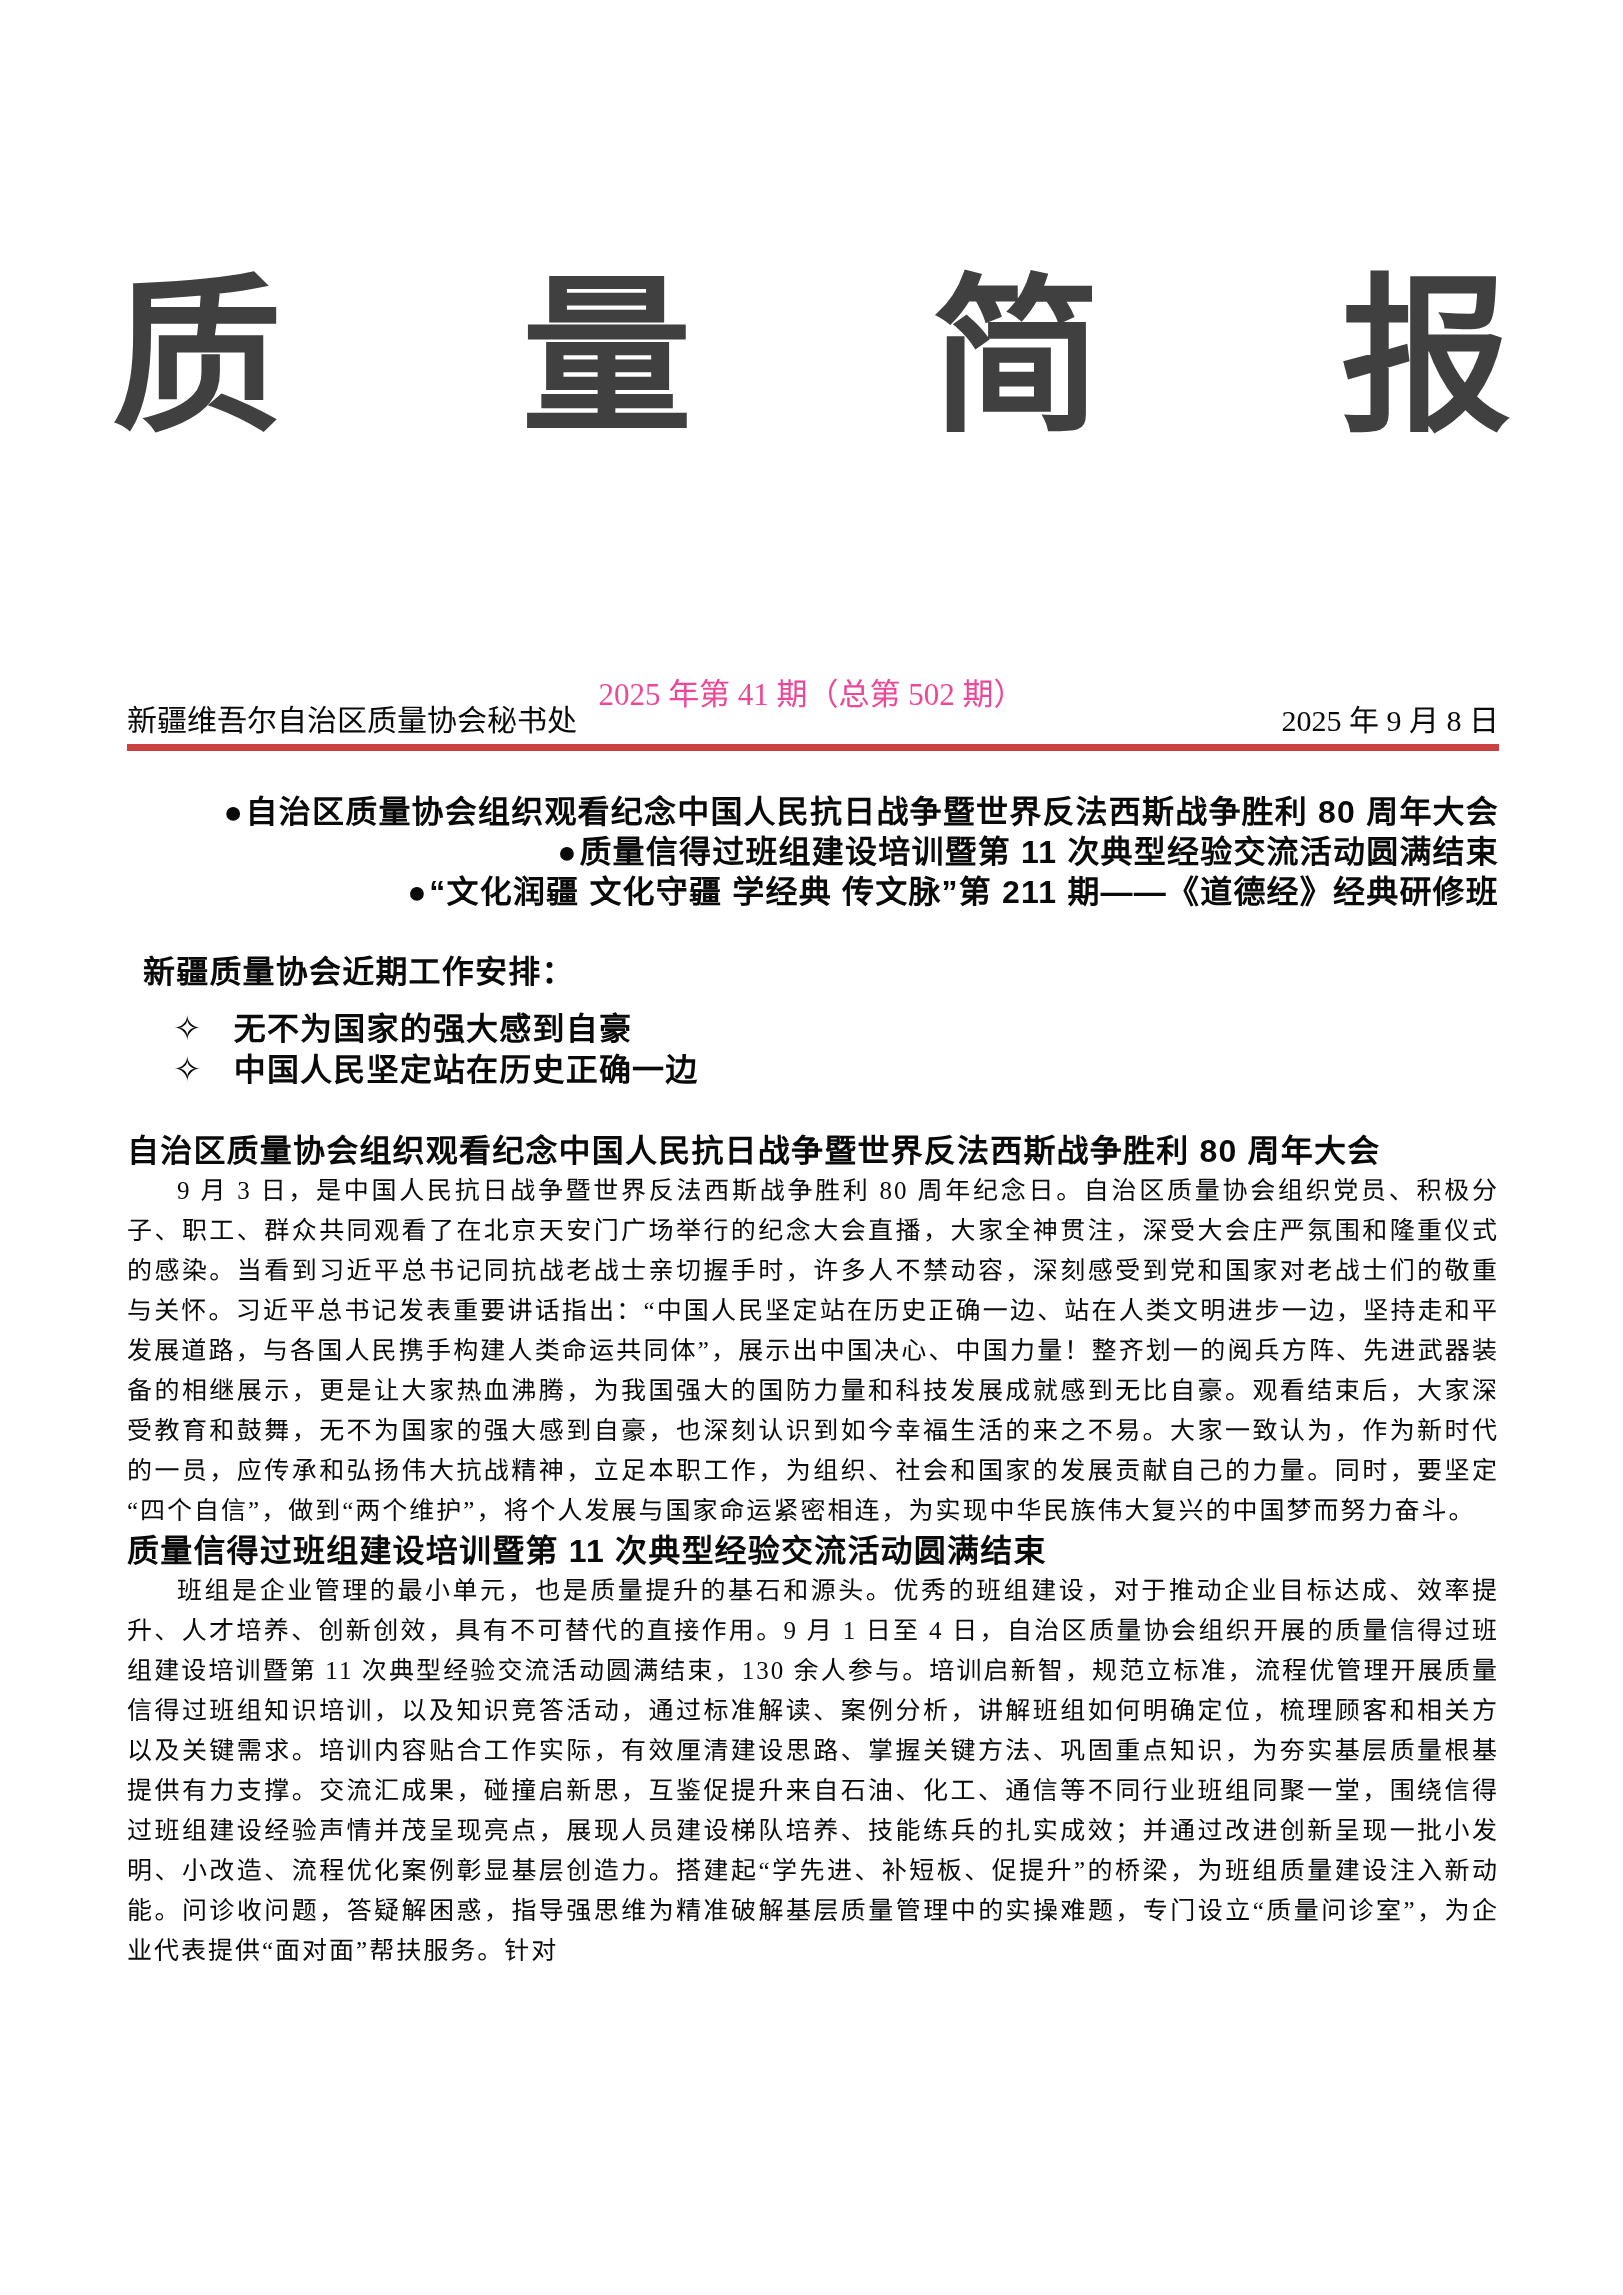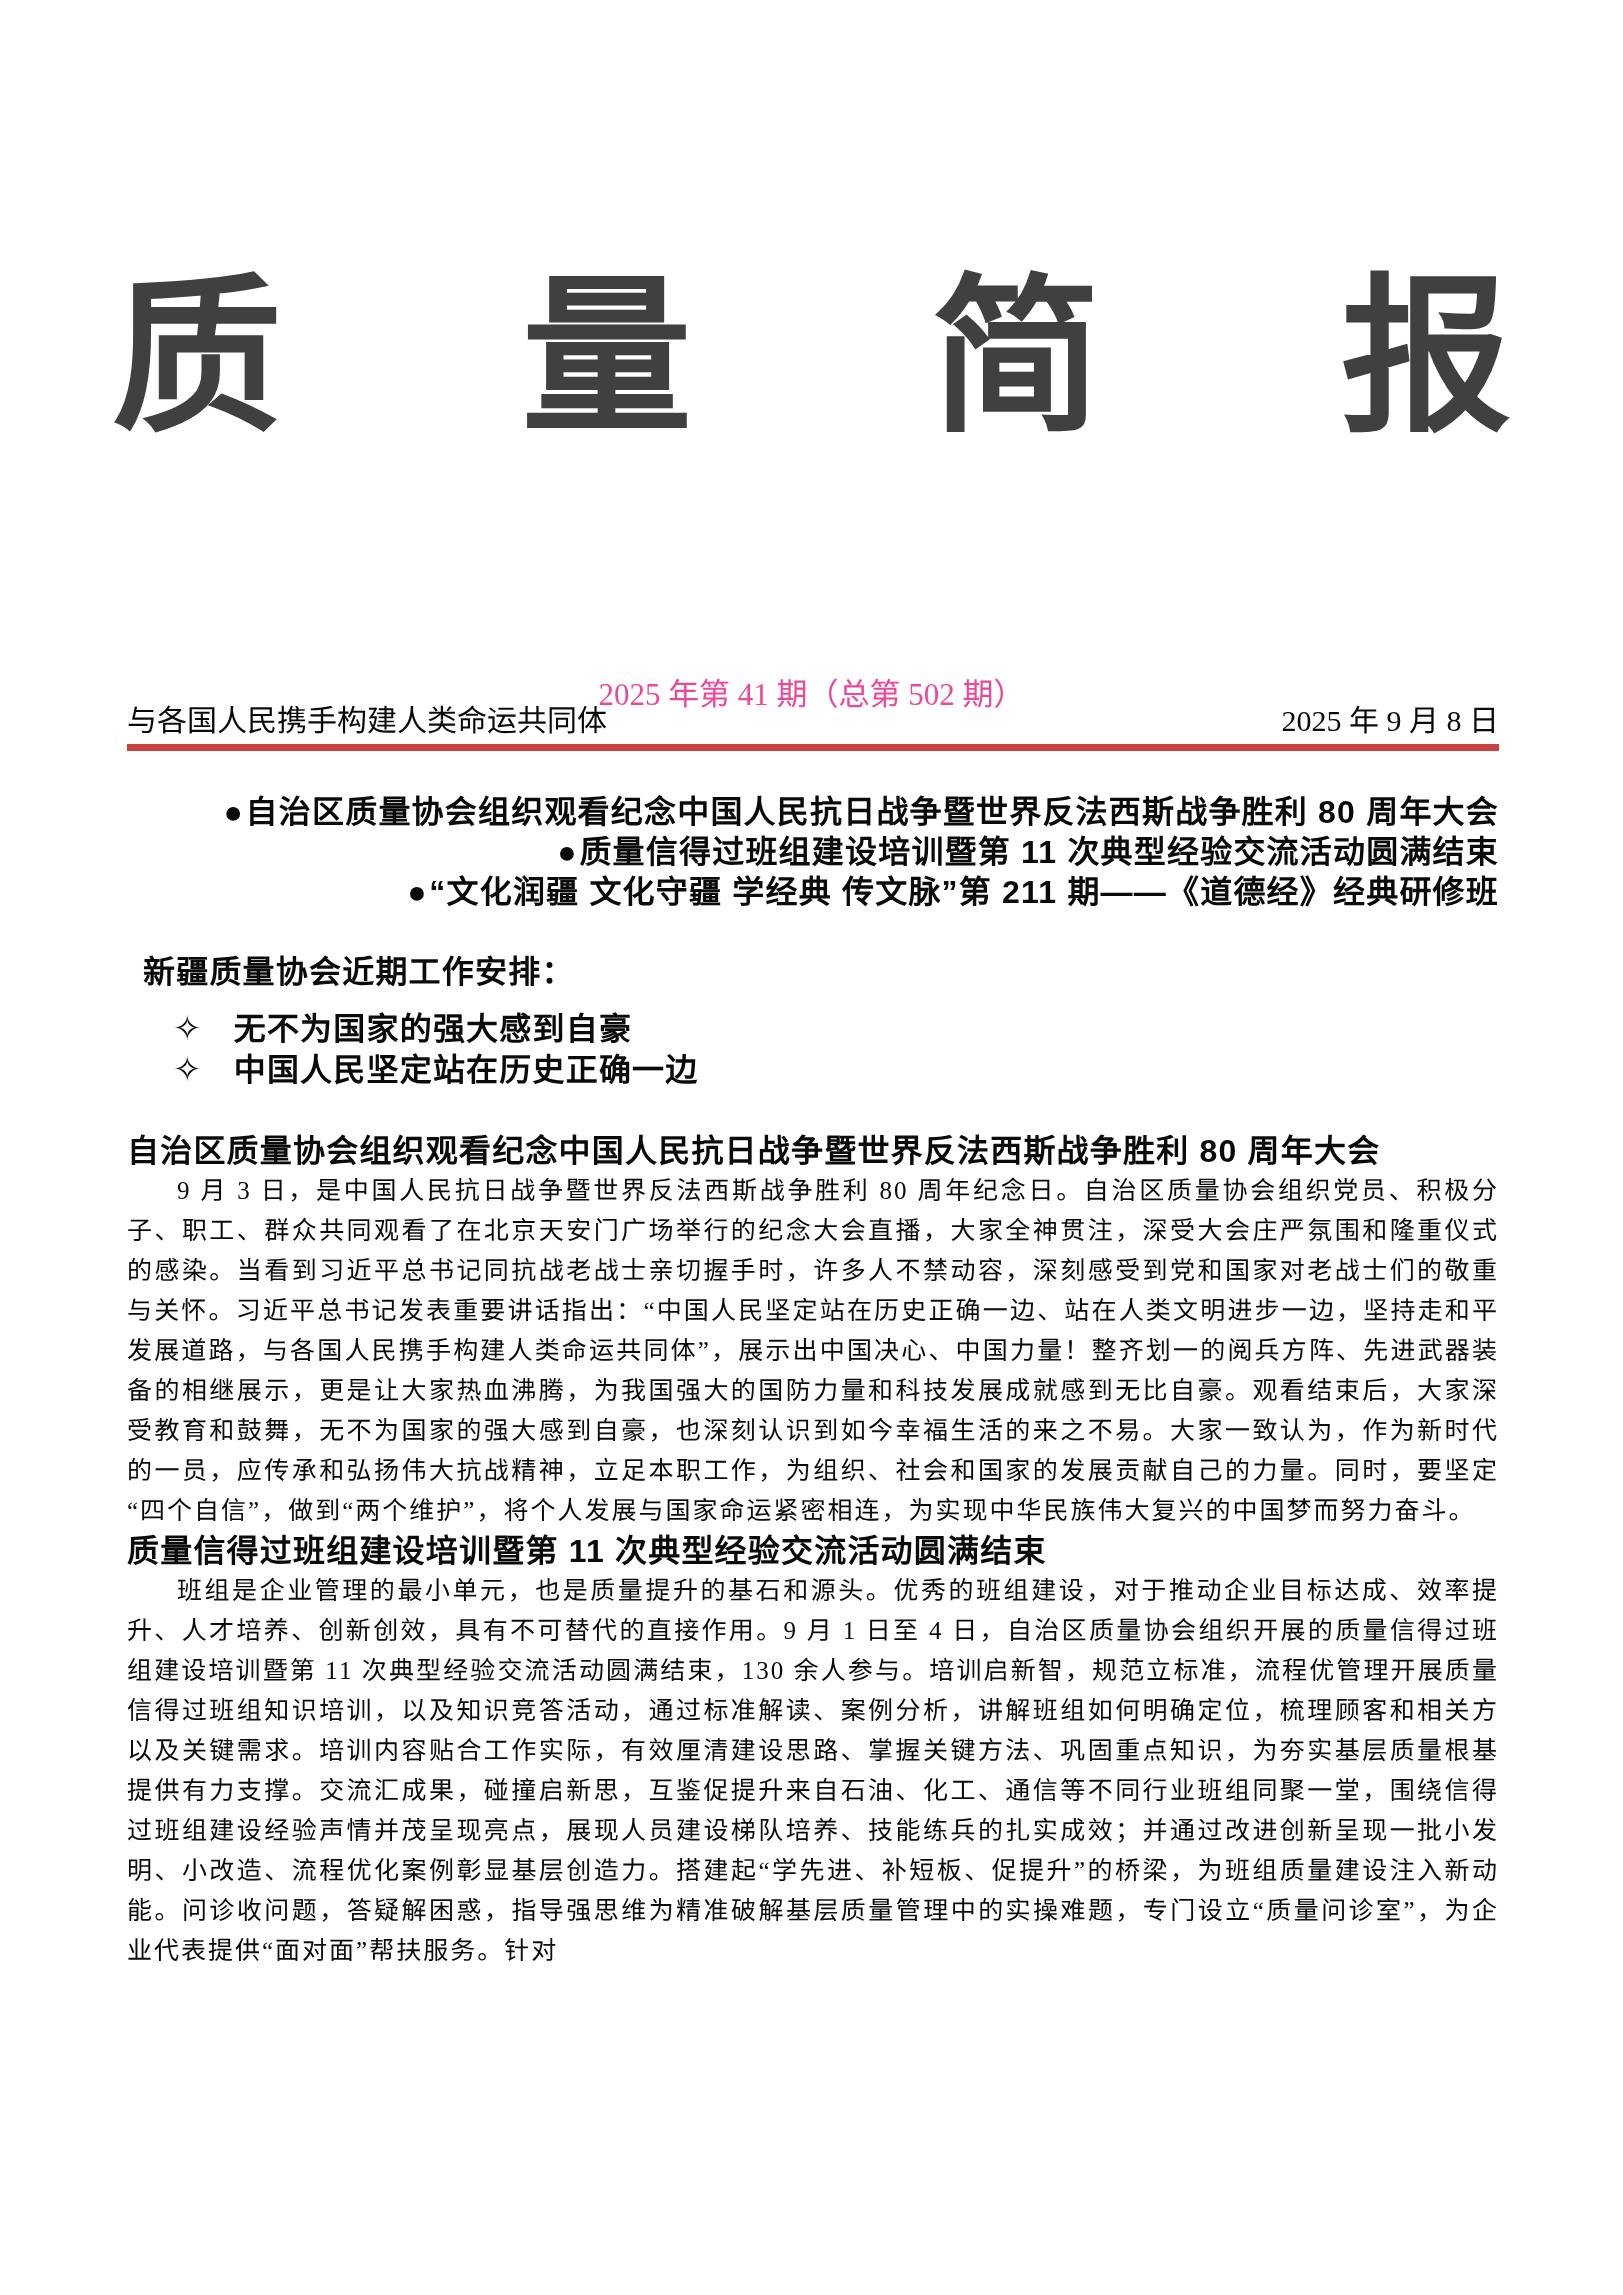--- a/index.html
+++ b/index.html
@@ -140,21 +140,21 @@
 </head>
 <body>
 
 <div class="page">
 
   <div class="masthead-title">质 量 简 报</div>
 
   <div class="issue-line">2025 年第 41 期（总第 502 期）</div>
 
   <div class="publisher-row">
-    <span>与各国人民携手构建人类命运共同体</span>
+    <span>新疆维吾尔自治区质量协会秘书处</span>
     <span>2025 年 9 月 8 日</span>
   </div>
 
   <div class="divider-rule"></div>
 
   <div class="doc-body">
 
     <ul class="highlights">
       <li>
         <span class="dot">●</span><span>自治区质量协会组织观看纪念中国人民抗日战争暨世界反法西斯战争胜利 80 周年大会</span>

